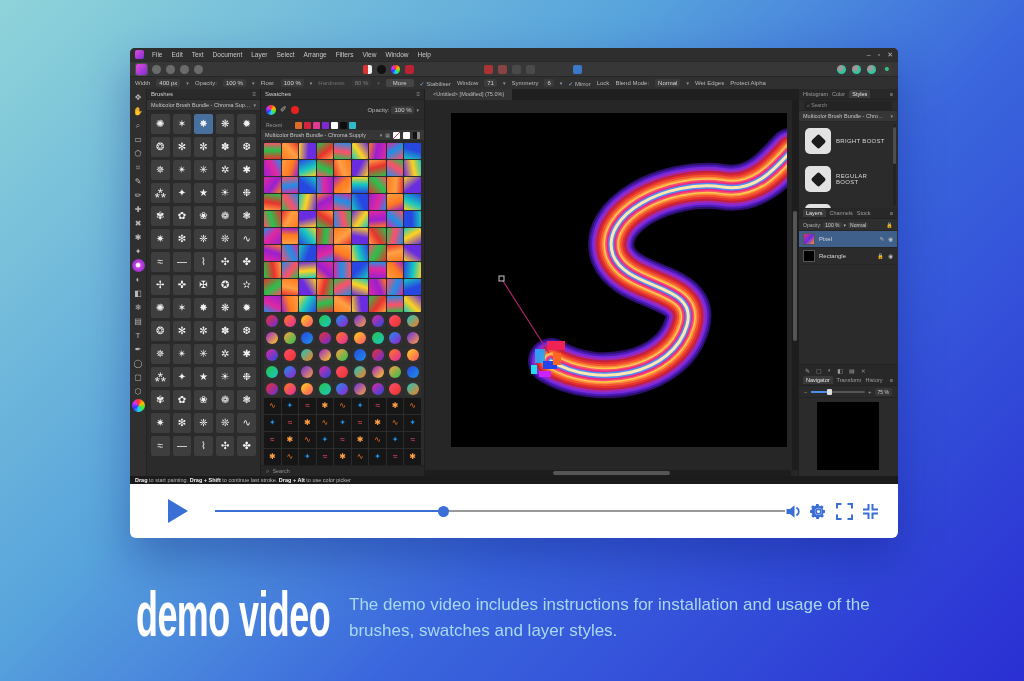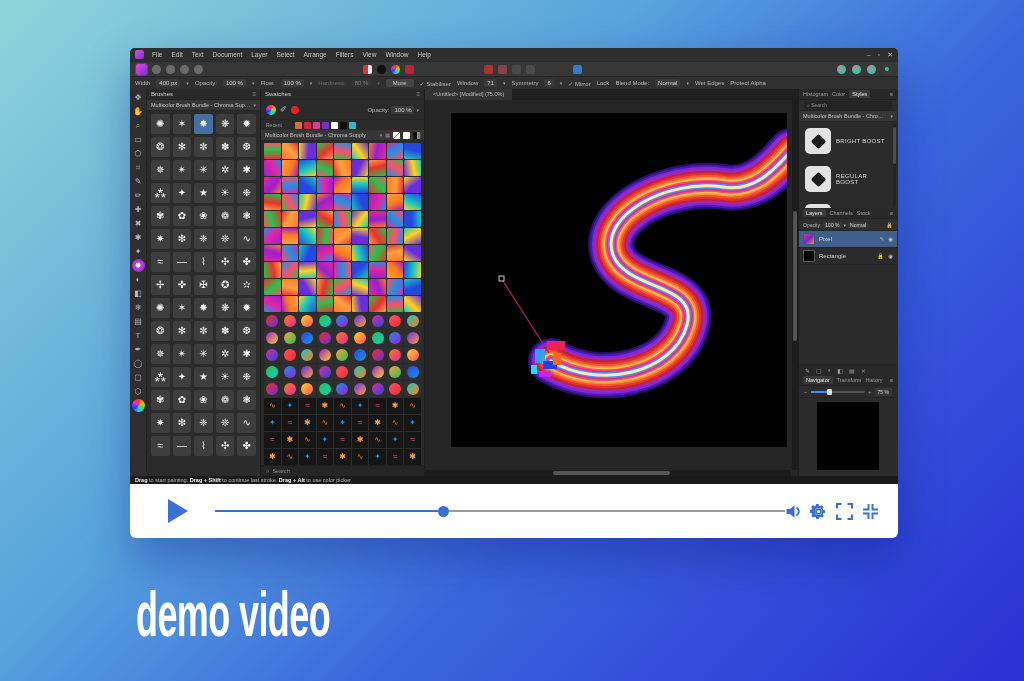--- a/index.html
+++ b/index.html
@@ -884,14 +884,15 @@
       </span>
       <span class="picon" style="right:19px">
         <svg viewBox="0 0 17 17" fill="none" stroke="currentColor" stroke-width="2">
             <path d="M6.5 1 V6.5 H1 M10.5 16 V10.5 H16 M1 10.5 H6.5 V16 M16 6.5 H10.5 V1"></path>
           </svg>
       </span>
     </div>
   </div>
 
   <div class="heading">demo video</div>
+  <div class="desc">The demo video includes instructions for installation and usage of the brushes, swatches and layer styles.</div>
 
 </div>
 
 </body></html>

